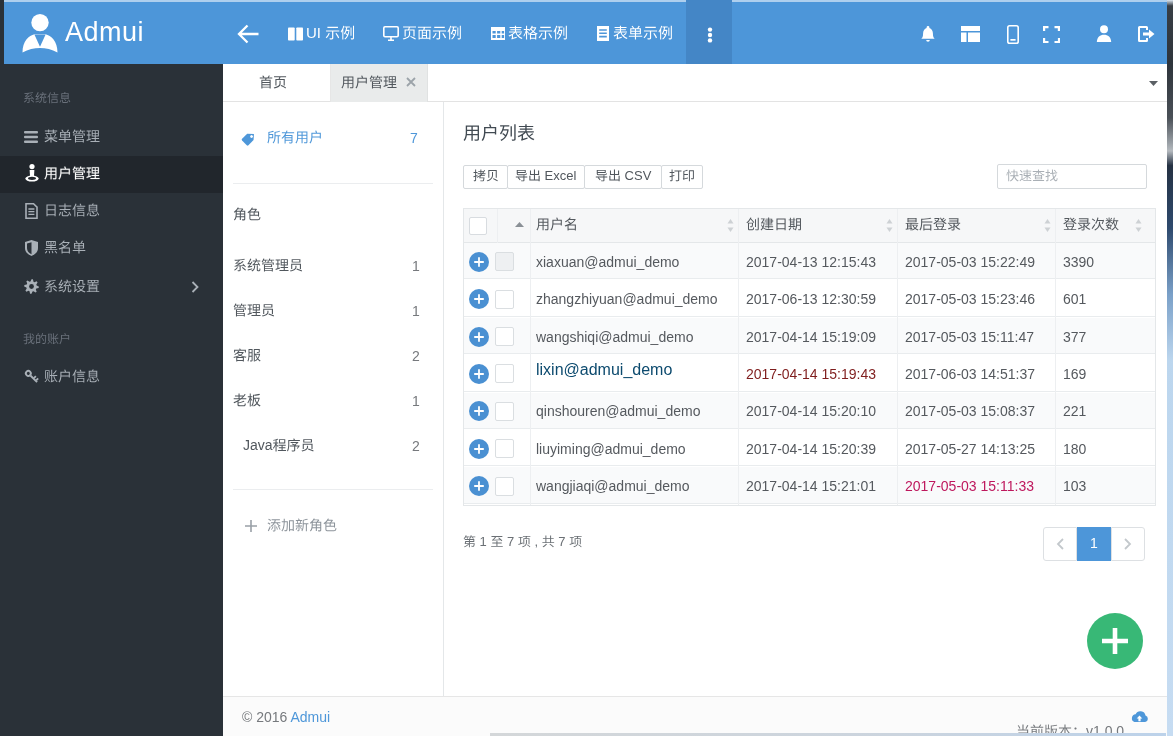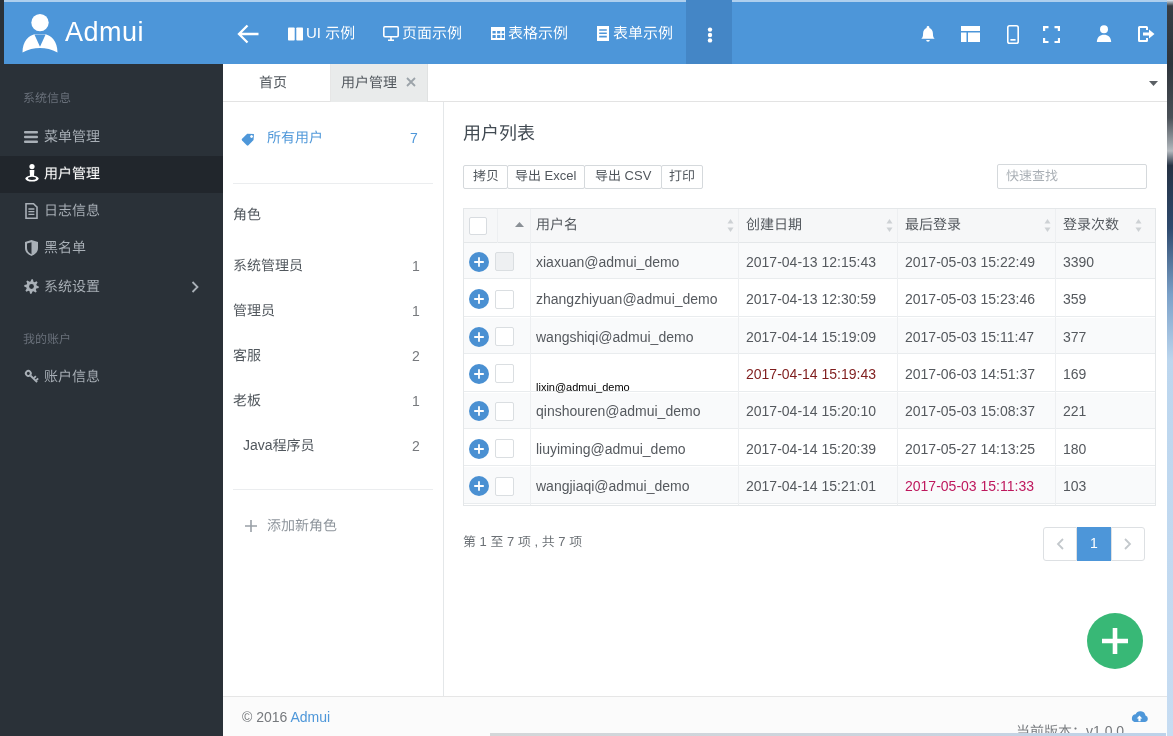--- a/index.html
+++ b/index.html
@@ -539,44 +539,44 @@
 <div class="abs" style="left:1063px;top:253.7px;font-size:14px;color:#55595E">3390</div>
 <div class="abs" style="left:464px;top:280.4px;width:691px;height:36.4px;background:#FFFFFF;border-bottom:1px solid #E9ECEE"></div>
 <div class="abs" style="left:469px;top:289.1px">
     <svg width="20" height="20">
       <circle cx="10" cy="10" r="10" fill="#4A90D2"></circle>
       <path d="M10 5.2v9.6M5.2 10h9.6" stroke="#fff" stroke-width="1.8"></path>
     </svg>
   </div>
 <div class="abs" style="left:495px;top:289.6px;width:19px;height:19px;background:#fff;border:1px solid #DADEE1;border-radius:2px"></div>
 <div class="abs" style="left:536px;top:291.1px;font-size:14px;color:#55595E">zhangzhiyuan@admui_demo</div>
-<div class="abs" style="left:746px;top:291.1px;font-size:14px;color:#55595E">2017-04-13 12:30:59</div>
+<div class="abs" style="left:746px;top:291.1px;font-size:14px;color:#55595E">2017-06-13 12:30:59</div>
 <div class="abs" style="left:905px;top:291.1px;font-size:14px;color:#55595E">2017-05-03 15:23:46</div>
-<div class="abs" style="left:1063px;top:291.1px;font-size:14px;color:#55595E">359</div>
+<div class="abs" style="left:1063px;top:291.1px;font-size:14px;color:#55595E">601</div>
 <div class="abs" style="left:464px;top:317.8px;width:691px;height:36.4px;background:#F9FAFB;border-bottom:1px solid #E9ECEE"></div>
 <div class="abs" style="left:469px;top:326.5px">
     <svg width="20" height="20">
       <circle cx="10" cy="10" r="10" fill="#4A90D2"></circle>
       <path d="M10 5.2v9.6M5.2 10h9.6" stroke="#fff" stroke-width="1.8"></path>
     </svg>
   </div>
 <div class="abs" style="left:495px;top:327.0px;width:19px;height:19px;background:#fff;border:1px solid #DADEE1;border-radius:2px"></div>
 <div class="abs" style="left:536px;top:328.5px;font-size:14px;color:#55595E">wangshiqi@admui_demo</div>
 <div class="abs" style="left:746px;top:328.5px;font-size:14px;color:#55595E">2017-04-14 15:19:09</div>
 <div class="abs" style="left:905px;top:328.5px;font-size:14px;color:#55595E">2017-05-03 15:11:47</div>
 <div class="abs" style="left:1063px;top:328.5px;font-size:14px;color:#55595E">377</div>
 <div class="abs" style="left:464px;top:355.2px;width:691px;height:36.4px;background:#FFFFFF;border-bottom:1px solid #E9ECEE"></div>
 <div class="abs" style="left:469px;top:363.9px">
     <svg width="20" height="20">
       <circle cx="10" cy="10" r="10" fill="#4A90D2"></circle>
       <path d="M10 5.2v9.6M5.2 10h9.6" stroke="#fff" stroke-width="1.8"></path>
     </svg>
   </div>
 <div class="abs" style="left:495px;top:364.4px;width:19px;height:19px;background:#fff;border:1px solid #DADEE1;border-radius:2px"></div>
-<div class="abs" style="left:536px;top:381px;font-size:11px;color:#000000">lixin@admui_demo</div>
+<div class="abs" style="left:536px;top:361px;font-size:16px;color:#0c4a6e">lixin@admui_demo</div>
 <div class="abs" style="left:746px;top:365.9px;font-size:14px;color:#7f1d1d">2017-04-14 15:19:43</div>
 <div class="abs" style="left:905px;top:365.9px;font-size:14px;color:#55595E">2017-06-03 14:51:37</div>
 <div class="abs" style="left:1063px;top:365.9px;font-size:14px;color:#55595E">169</div>
 <div class="abs" style="left:464px;top:392.6px;width:691px;height:36.4px;background:#F9FAFB;border-bottom:1px solid #E9ECEE"></div>
 <div class="abs" style="left:469px;top:401.3px">
     <svg width="20" height="20">
       <circle cx="10" cy="10" r="10" fill="#4A90D2"></circle>
       <path d="M10 5.2v9.6M5.2 10h9.6" stroke="#fff" stroke-width="1.8"></path>
     </svg>
   </div>

